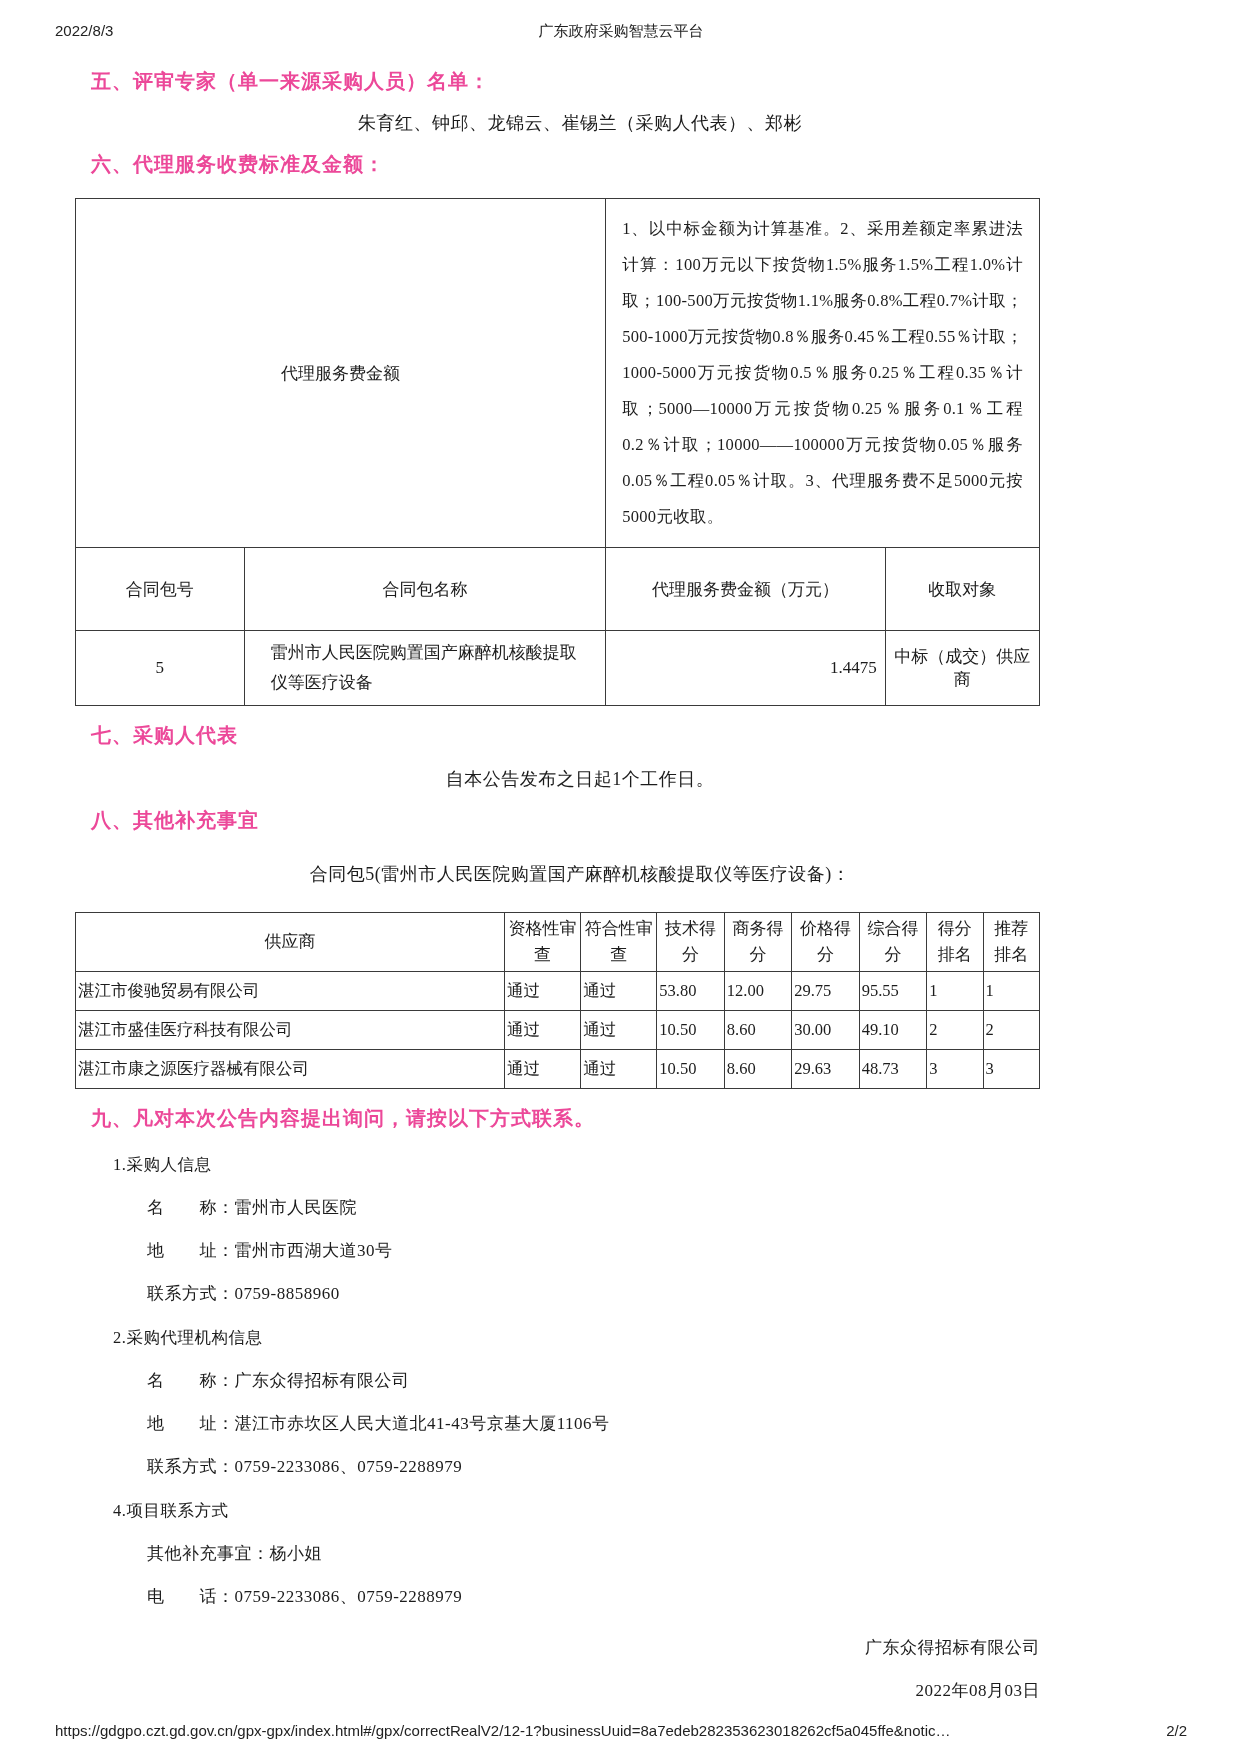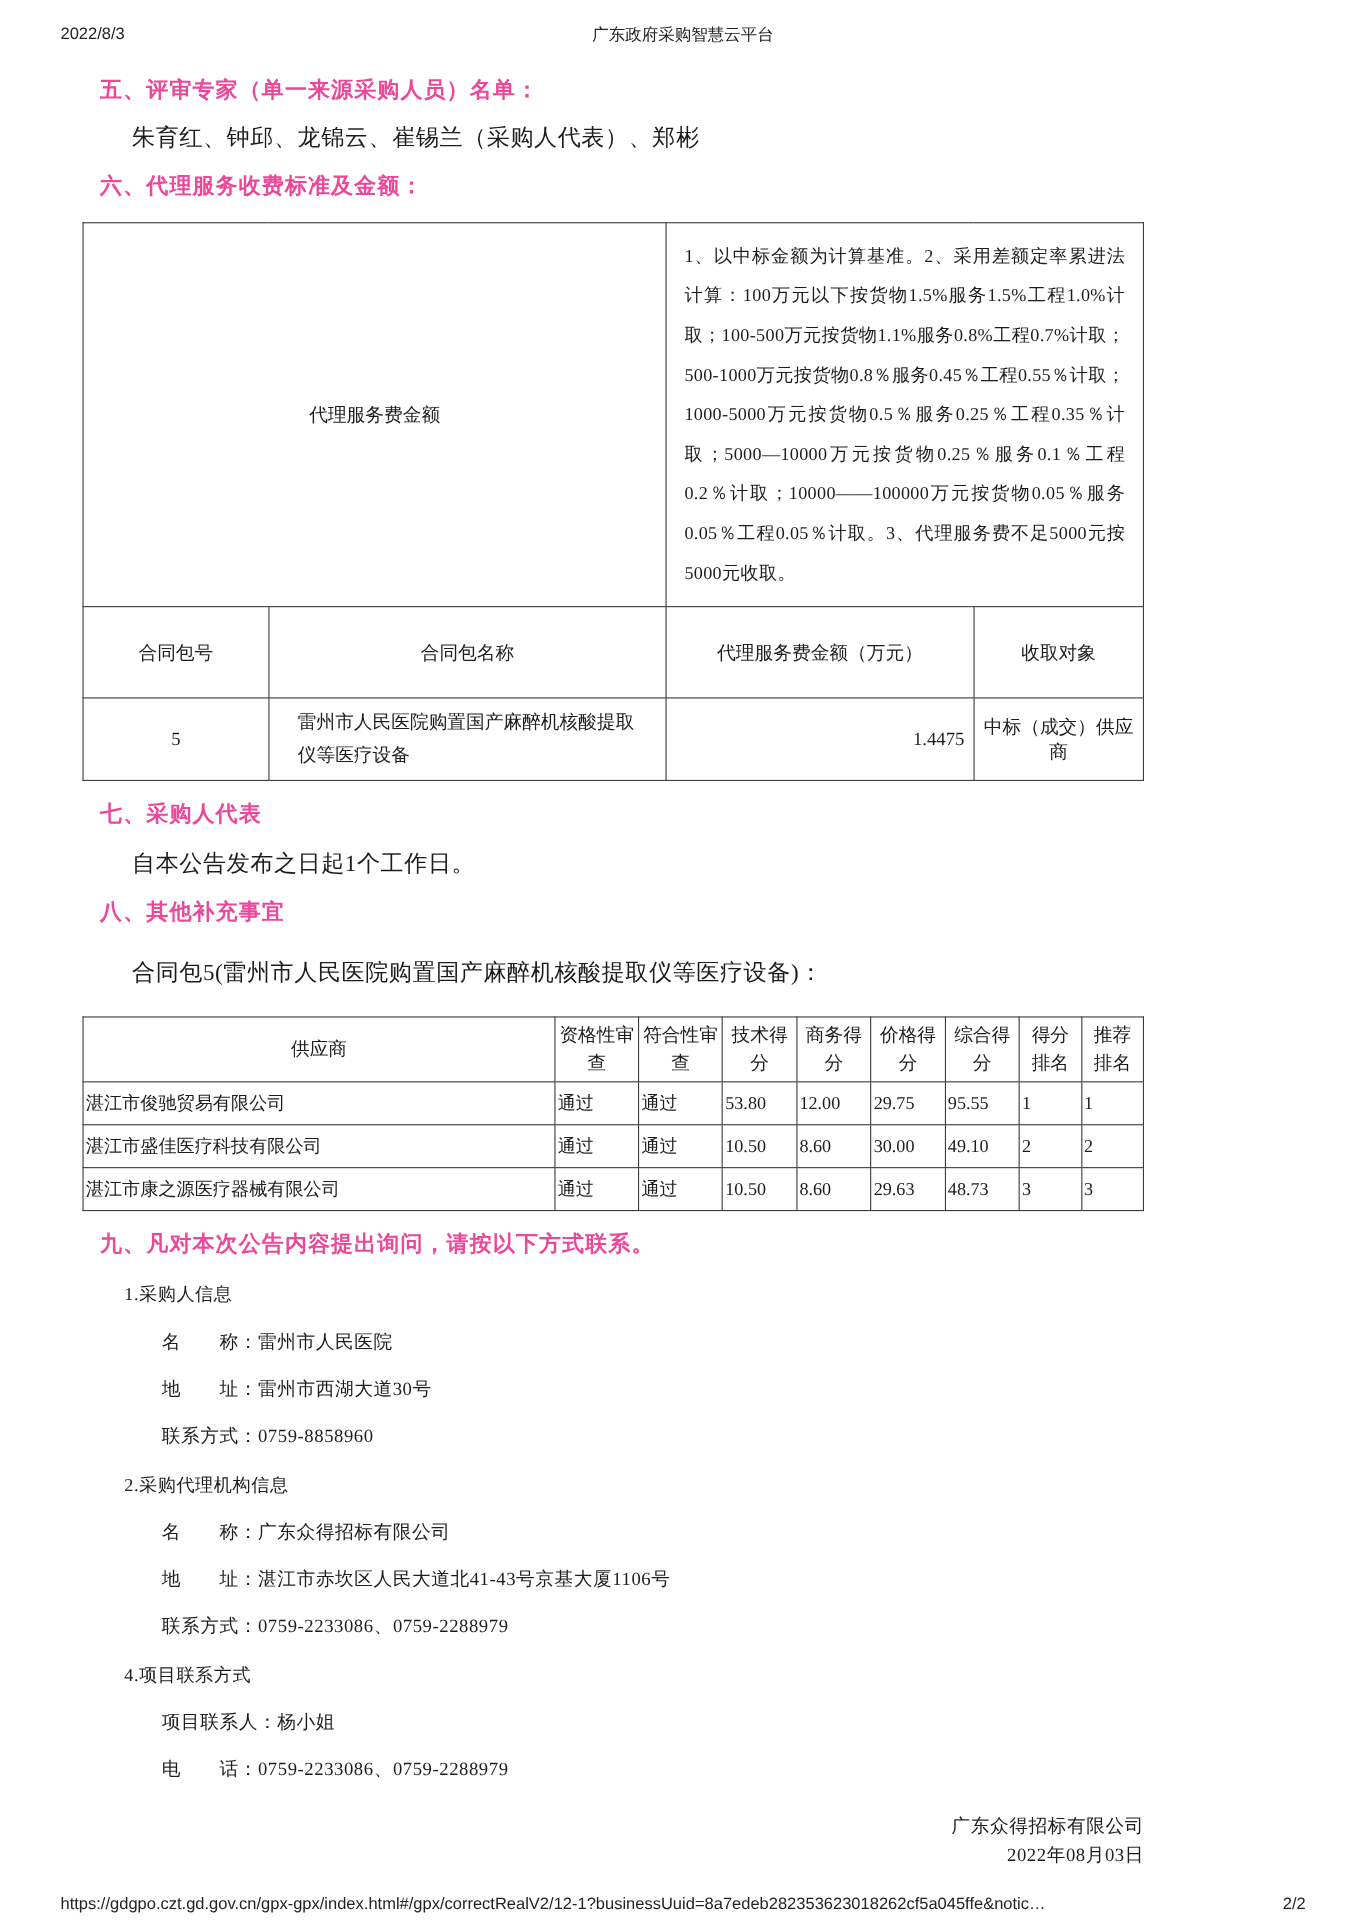--- a/index.html
+++ b/index.html
@@ -5,21 +5,21 @@
   html,body{margin:0;padding:0;background:#fff;}
   body{width:1242px;height:1756px;position:relative;color:#1c1c1c;
        font-family:"Liberation Serif","DejaVu Serif",serif;}
   .print-header{position:absolute;top:22px;left:55px;right:55px;height:22px;
        font-family:"Liberation Sans","DejaVu Sans",sans-serif;font-size:15px;color:#222;}
   .print-header .ph-date{position:absolute;left:0;top:0;}
   .print-header .ph-title{position:absolute;left:0;right:0;text-align:center;top:0;}
   .content{position:absolute;left:75px;top:52px;width:965px;}
   h2.sec{font-size:20px;font-weight:bold;color:#ec4899;margin:16px;letter-spacing:1px;}
   .indent1{padding-left:45px;}
-  .bodytext{font-size:21px;color:#1c1c1c;letter-spacing:0.5px;}
+  .bodytext{font-size:18px;color:#1c1c1c;letter-spacing:0.5px;text-align:center;}
 
   .sec5-h{margin-top:14px;}
   .sec5-names{margin-top:16px;}
   .sec6-h{margin-top:26px;}
 
   table{border-collapse:collapse;width:100%;table-layout:fixed;}
   td,th{border:1px solid #3a3a3a;font-weight:normal;font-size:17px;color:#1c1c1c;
         vertical-align:middle;}
   .fee-table{margin-top:20px;}
   .fee-std-label{text-align:center;}
@@ -40,21 +40,21 @@
   .score-table th{height:54px;text-align:center;line-height:26px;padding:2px 3px;}
   .score-table td{height:36px;text-align:left;padding:1px 2px;font-size:16.5px;}
   .score-supplier{text-align:center;}
 
   .sec9-h{margin-top:44px;}
   .contact-block{margin-top:22px;}
   .contact-title{font-size:16.5px;margin-top:18px;padding-left:38px;letter-spacing:0.5px;}
   .contact-line{font-size:17px;margin-top:20px;padding-left:72px;letter-spacing:0.5px;}
 
   .signature{margin-top:28px;text-align:right;font-size:17px;letter-spacing:0.5px;}
-  .signature .sig-date{margin-top:4px;font-family:Liberation Serif, serif;}
+  .signature .sig-date{margin-top:20px;font-family:Liberation Serif, serif;}
 
   .print-footer{position:absolute;left:55px;right:55px;bottom:14px;height:20px;
        font-family:"Liberation Sans","DejaVu Sans",sans-serif;font-size:15px;color:#222;}
   .print-footer .pf-url{position:absolute;left:0;top:0;}
   .print-footer .pf-page{position:absolute;right:0;top:0;}
 </style>
 </head>
 <body>
 
 <div class="print-header">
@@ -173,21 +173,21 @@
 
   <div class="contact-block">
     <div class="contact-title">2.采购代理机构信息</div>
     <div class="contact-line"><span>名　　称：</span><span>广东众得招标有限公司</span></div>
     <div class="contact-line"><span>地　　址：</span><span>湛江市赤坎区人民大道北41-43号京基大厦1106号</span></div>
     <div class="contact-line"><span>联系方式：</span><span>0759-2233086、0759-2288979</span></div>
   </div>
 
   <div class="contact-block">
     <div class="contact-title">4.项目联系方式</div>
-    <div class="contact-line"><span>项目联系人：</span><span>杨小姐</span></div>
+    <div class="contact-line"><span>其他补充事宜：</span><span>杨小姐</span></div>
     <div class="contact-line"><span>电　　话：</span><span>0759-2233086、0759-2288979</span></div>
   </div>
 
   <div class="signature">
     <div class="sig-company">广东众得招标有限公司</div>
     <div class="sig-date">2022年08月03日</div>
   </div>
 
 </div>
 

